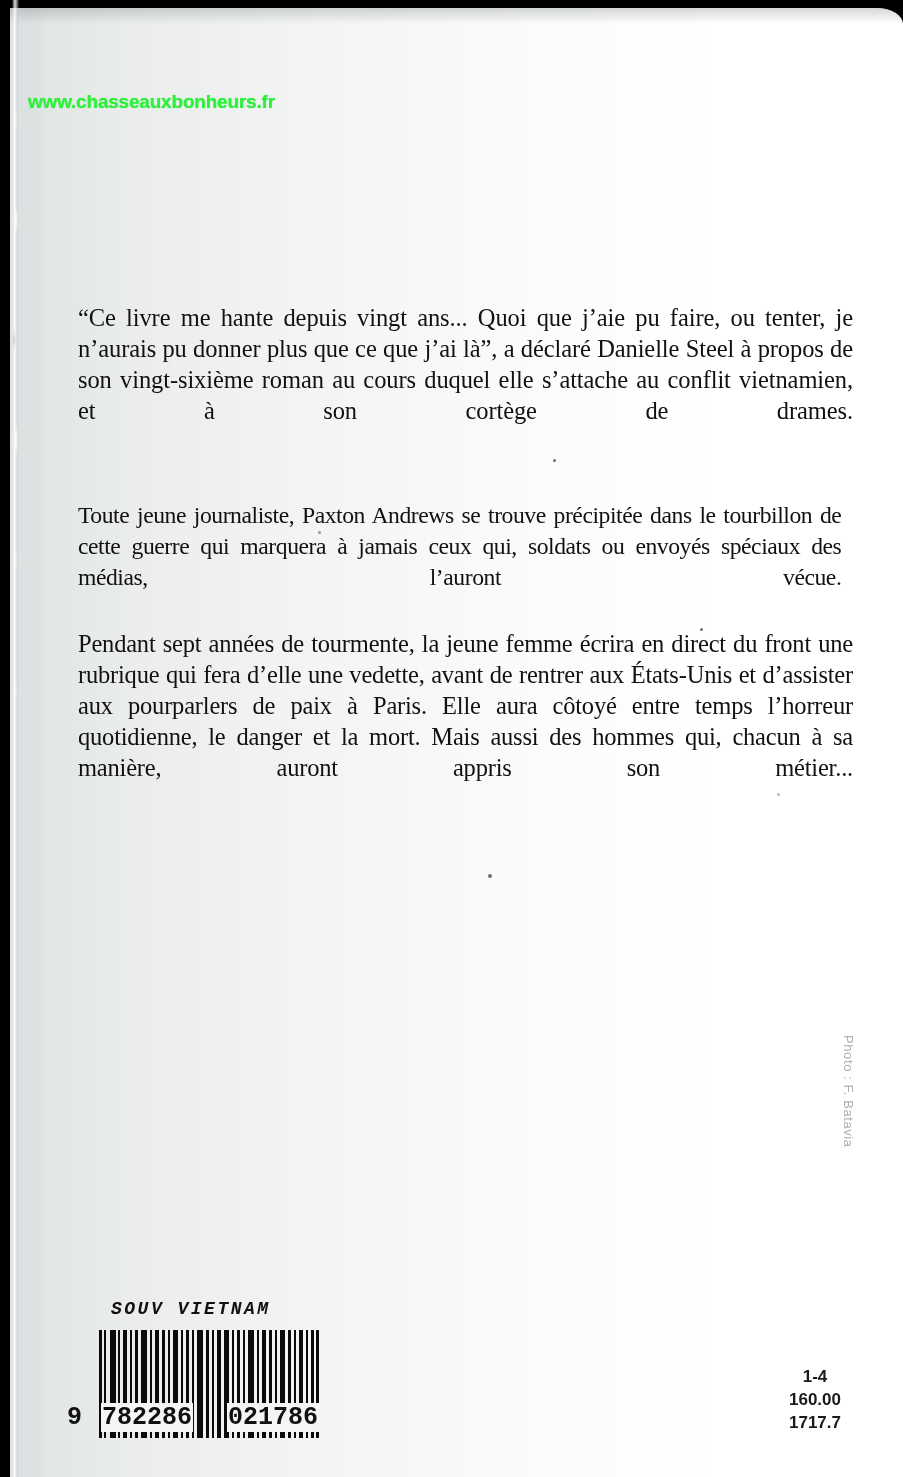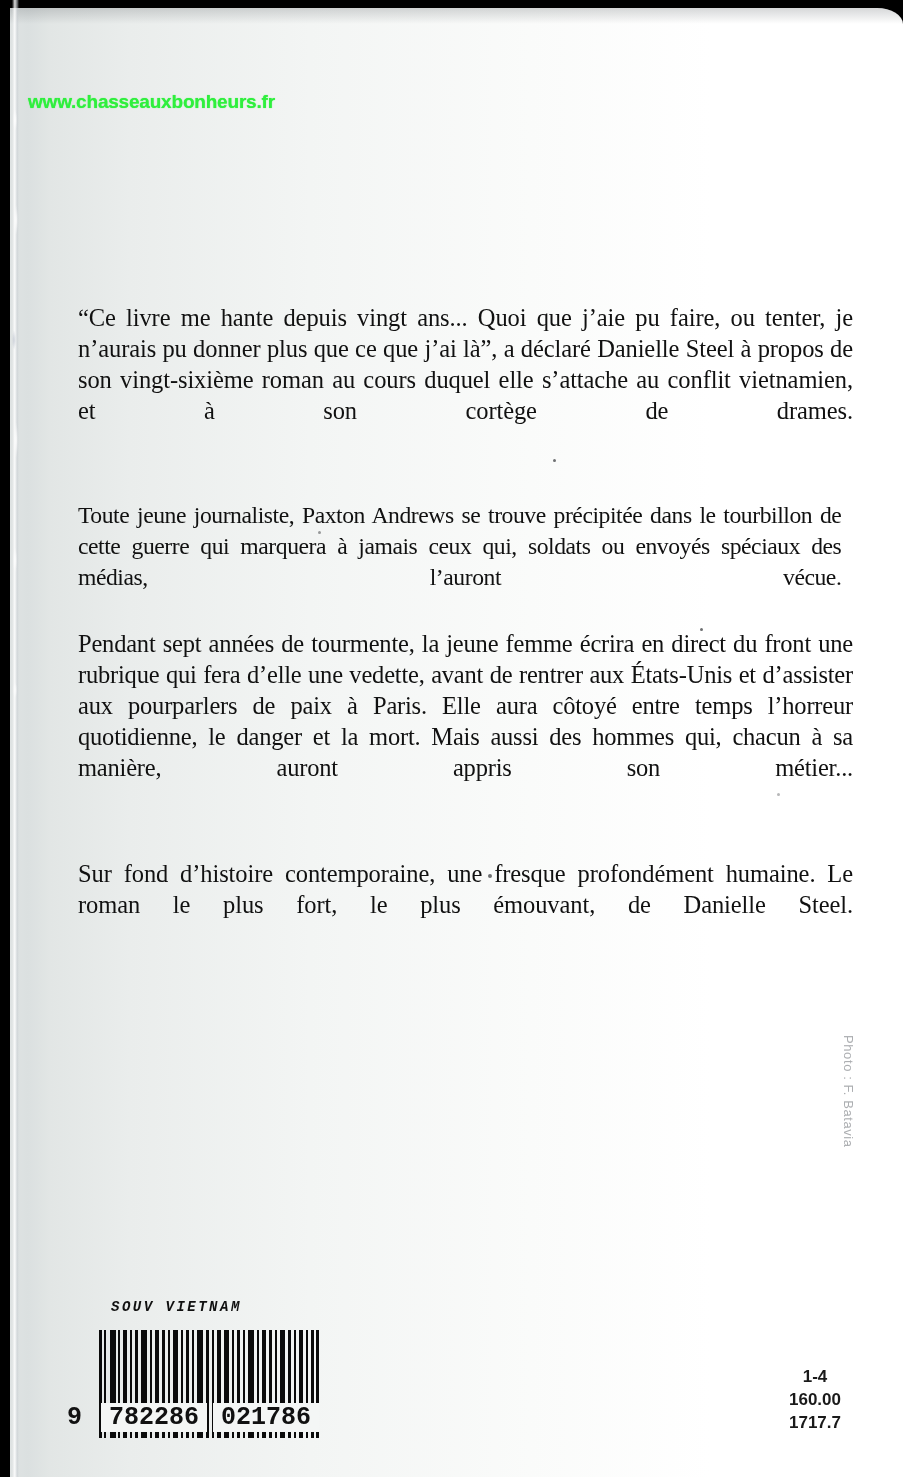--- a/index.html
+++ b/index.html
@@ -177,21 +177,21 @@
     position: absolute;
     left: 65px;
     top: 1299px;
   }
 
   .barcode-caption {
     position: absolute;
     left: 46px;
     top: 0;
     font-family: "Liberation Mono", monospace;
-    font-size: 14px;
+    font-size: 18px;
     font-style: italic;
     font-weight: 700;
     letter-spacing: 2.5px;
     color: #111;
     white-space: nowrap;
   }
 
   .barcode-digit-left {
     position: absolute;
     left: 2px;
@@ -225,21 +225,21 @@
     font-size: 25px;
     font-weight: 700;
     letter-spacing: 0px;
     color: #111;
     background: transparent;
     display: flex;
     justify-content: space-between;
   }
   .barcode-digits .grp {
     background: #f4f6f5;
-    padding: 0 8px;
+    padding: 0 1px;
   }
 
   
   .codes {
     position: absolute;
     right: 62px;
     top: 1365px;
     font-family: "Liberation Sans", sans-serif;
     font-size: 17px;
     font-weight: 700;
@@ -260,21 +260,20 @@
 
   <div class="crease"></div>
   <div class="crease-spots"></div>
 
   <div class="watermark">www.chasseauxbonheurs.fr</div>
 
   <div class="blurb">
     <p class="para p1">“Ce livre me hante depuis vingt ans... Quoi que j’aie pu faire, ou tenter, je n’aurais pu donner plus que ce que j’ai là”, a déclaré Danielle Steel à propos de son vingt-sixième roman au cours duquel elle s’attache au conflit vietnamien, et à son cortège de drames.</p>
     <p class="para p2">Toute jeune journaliste, Paxton Andrews se trouve précipitée dans le tourbillon de cette guerre qui marquera à jamais ceux qui, soldats ou envoyés spéciaux des médias, l’auront vécue.</p>
     <p class="para p2b">Pendant sept années de tourmente, la jeune femme écrira en direct du front une rubrique qui fera d’elle une vedette, avant de rentrer aux États-Unis et d’assister aux pourparlers de paix à Paris. Elle aura côtoyé entre temps l’horreur quotidienne, le danger et la mort. Mais aussi des hommes qui, chacun à sa manière, auront appris son métier...</p>
-    <p class="para p3">Sur fond d’histoire contemporaine, une fresque profondément humaine. Le roman le plus fort, le plus émouvant, de Danielle Steel.</p>
   </div>
 
   <div class="speck" style="left:553px;top:459px;width:3px;height:3px;"></div>
   <div class="speck" style="left:700px;top:628px;width:3px;height:3px;"></div>
   <div class="speck" style="left:488px;top:874px;width:4px;height:4px;"></div>
   <div class="speck" style="left:777px;top:793px;width:3px;height:3px;opacity:.5;"></div>
   <div class="speck" style="left:318px;top:531px;width:3px;height:3px;opacity:.7;"></div>
 
   <div class="photo-credit">Photo : F. Batavia</div>
 

